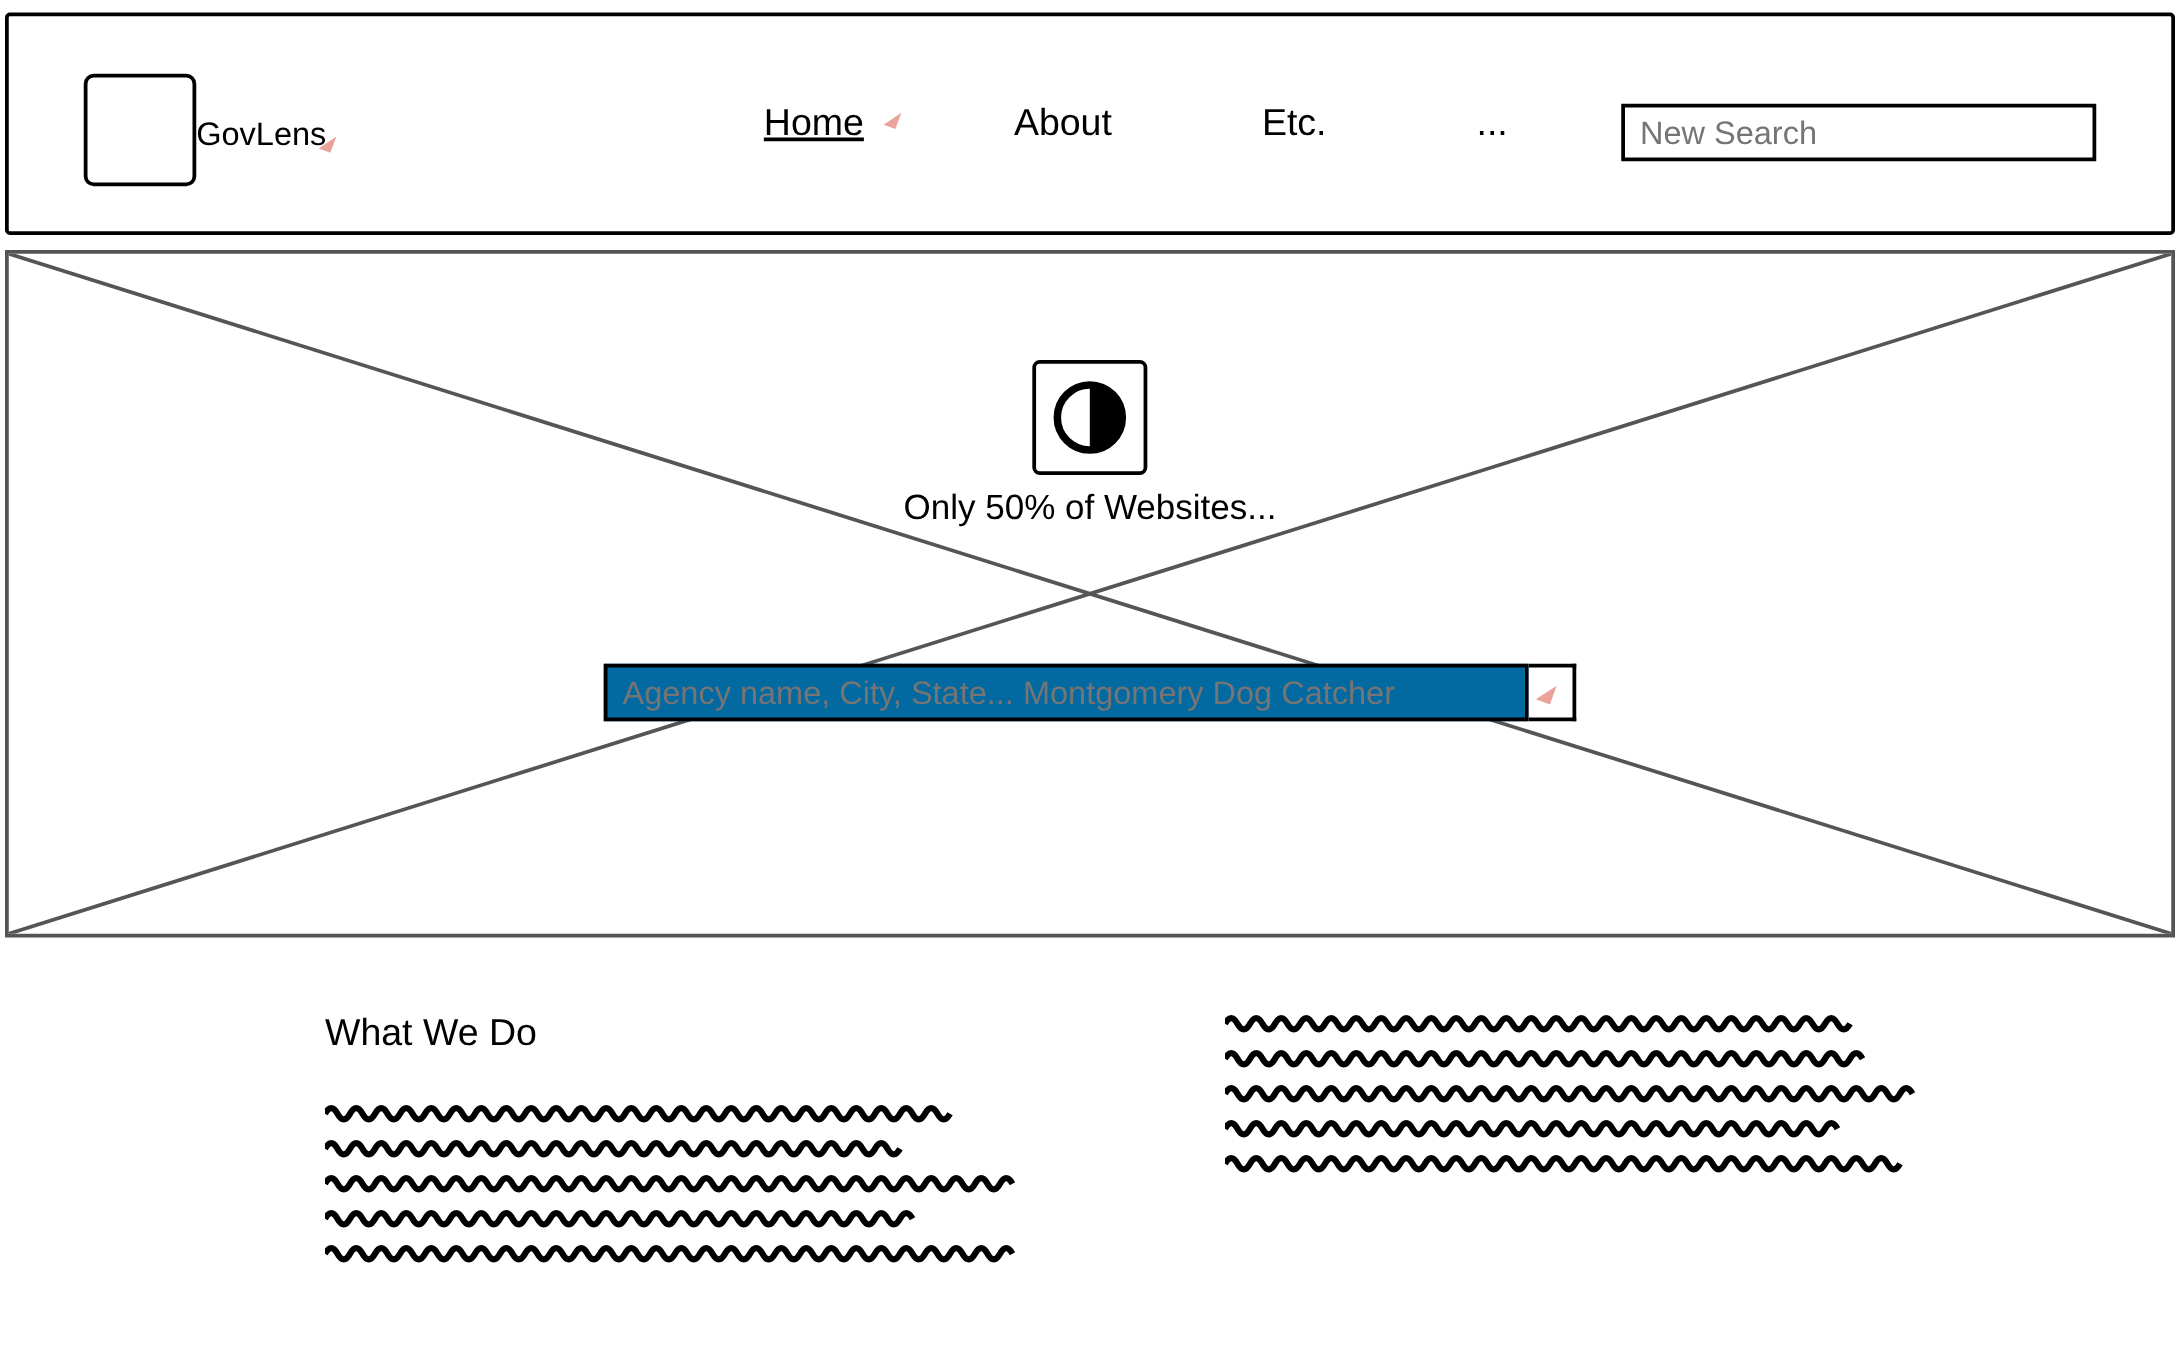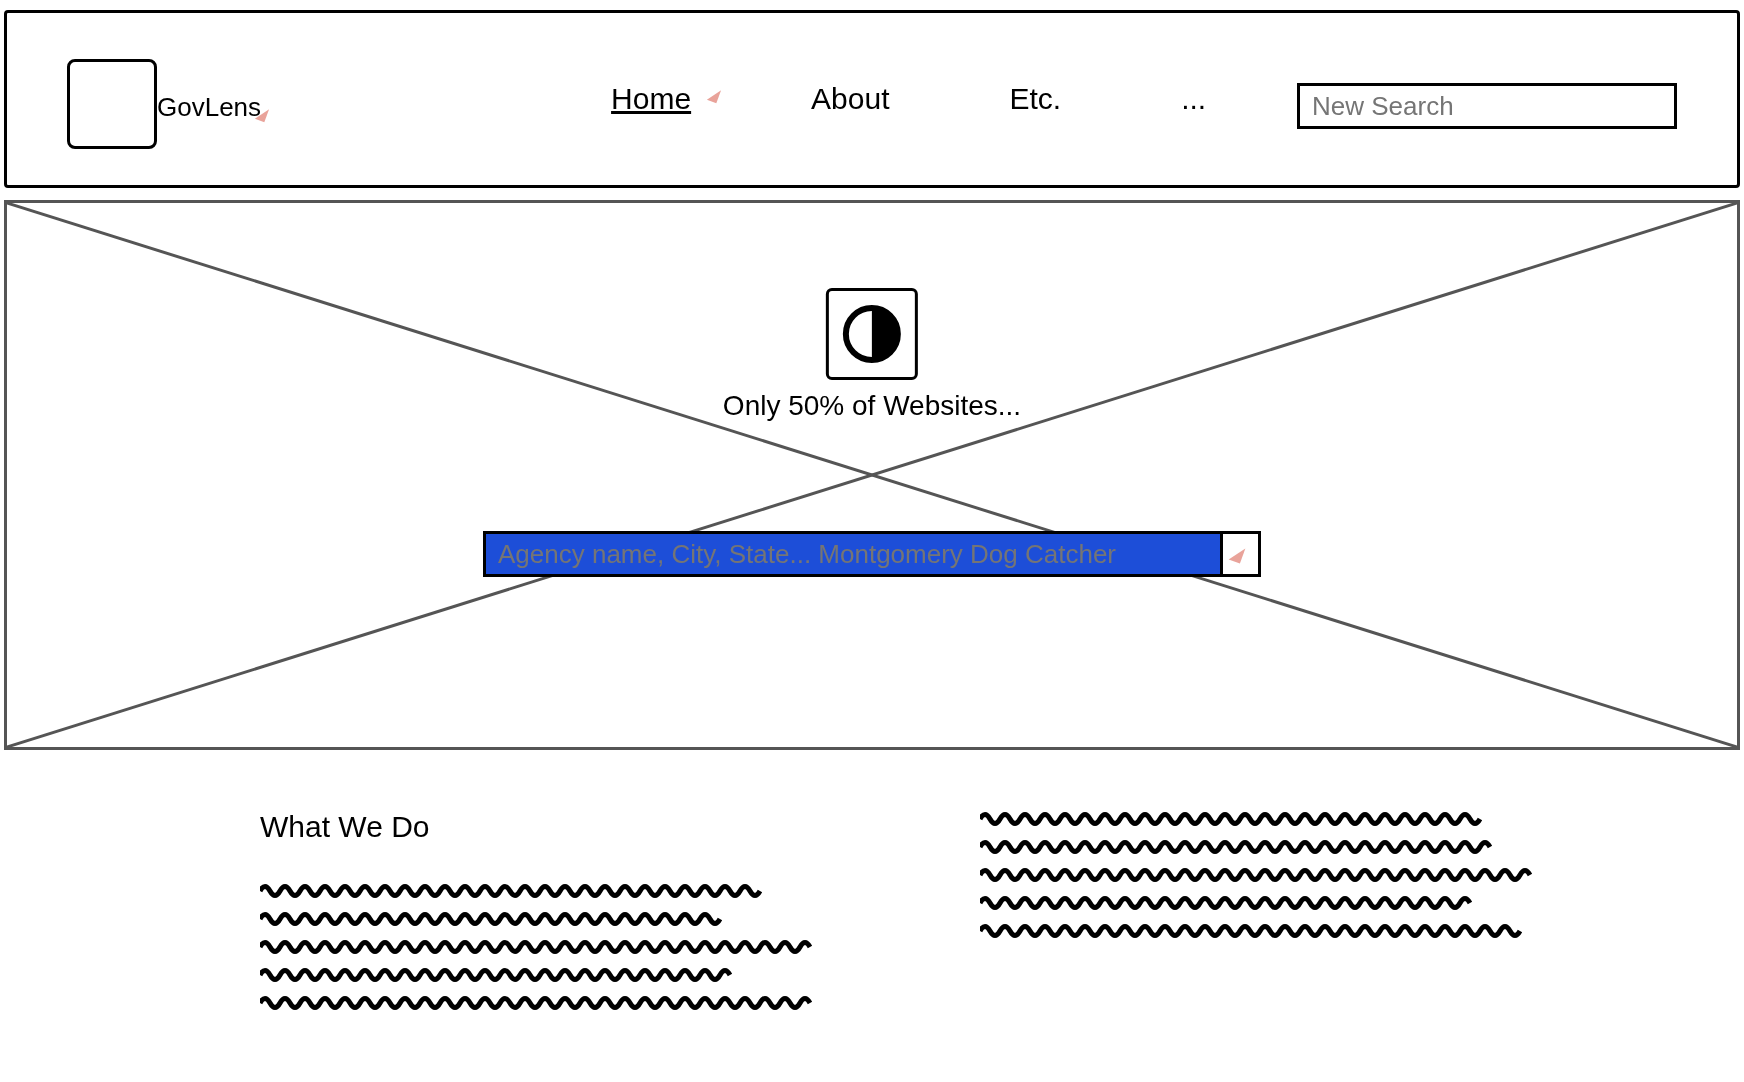--- a/index.html
+++ b/index.html
@@ -146,21 +146,21 @@
       display: flex;
       align-items: stretch;
     }
     .hero-search {
       width: 740px;
       height: 46px;
       border: 3px solid #000;
       font-size: 26px;
       padding: 4px 12px;
       font-family: inherit;
-      background: #1d4ed8;
+      background: #0369a1;
     }
     .hero-search-btn {
       width: 38px;
       height: 46px;
       border: 3px solid #000;
       border-left: none;
       background: #fff;
       position: relative;
     }
     .hero-search-btn::after {

